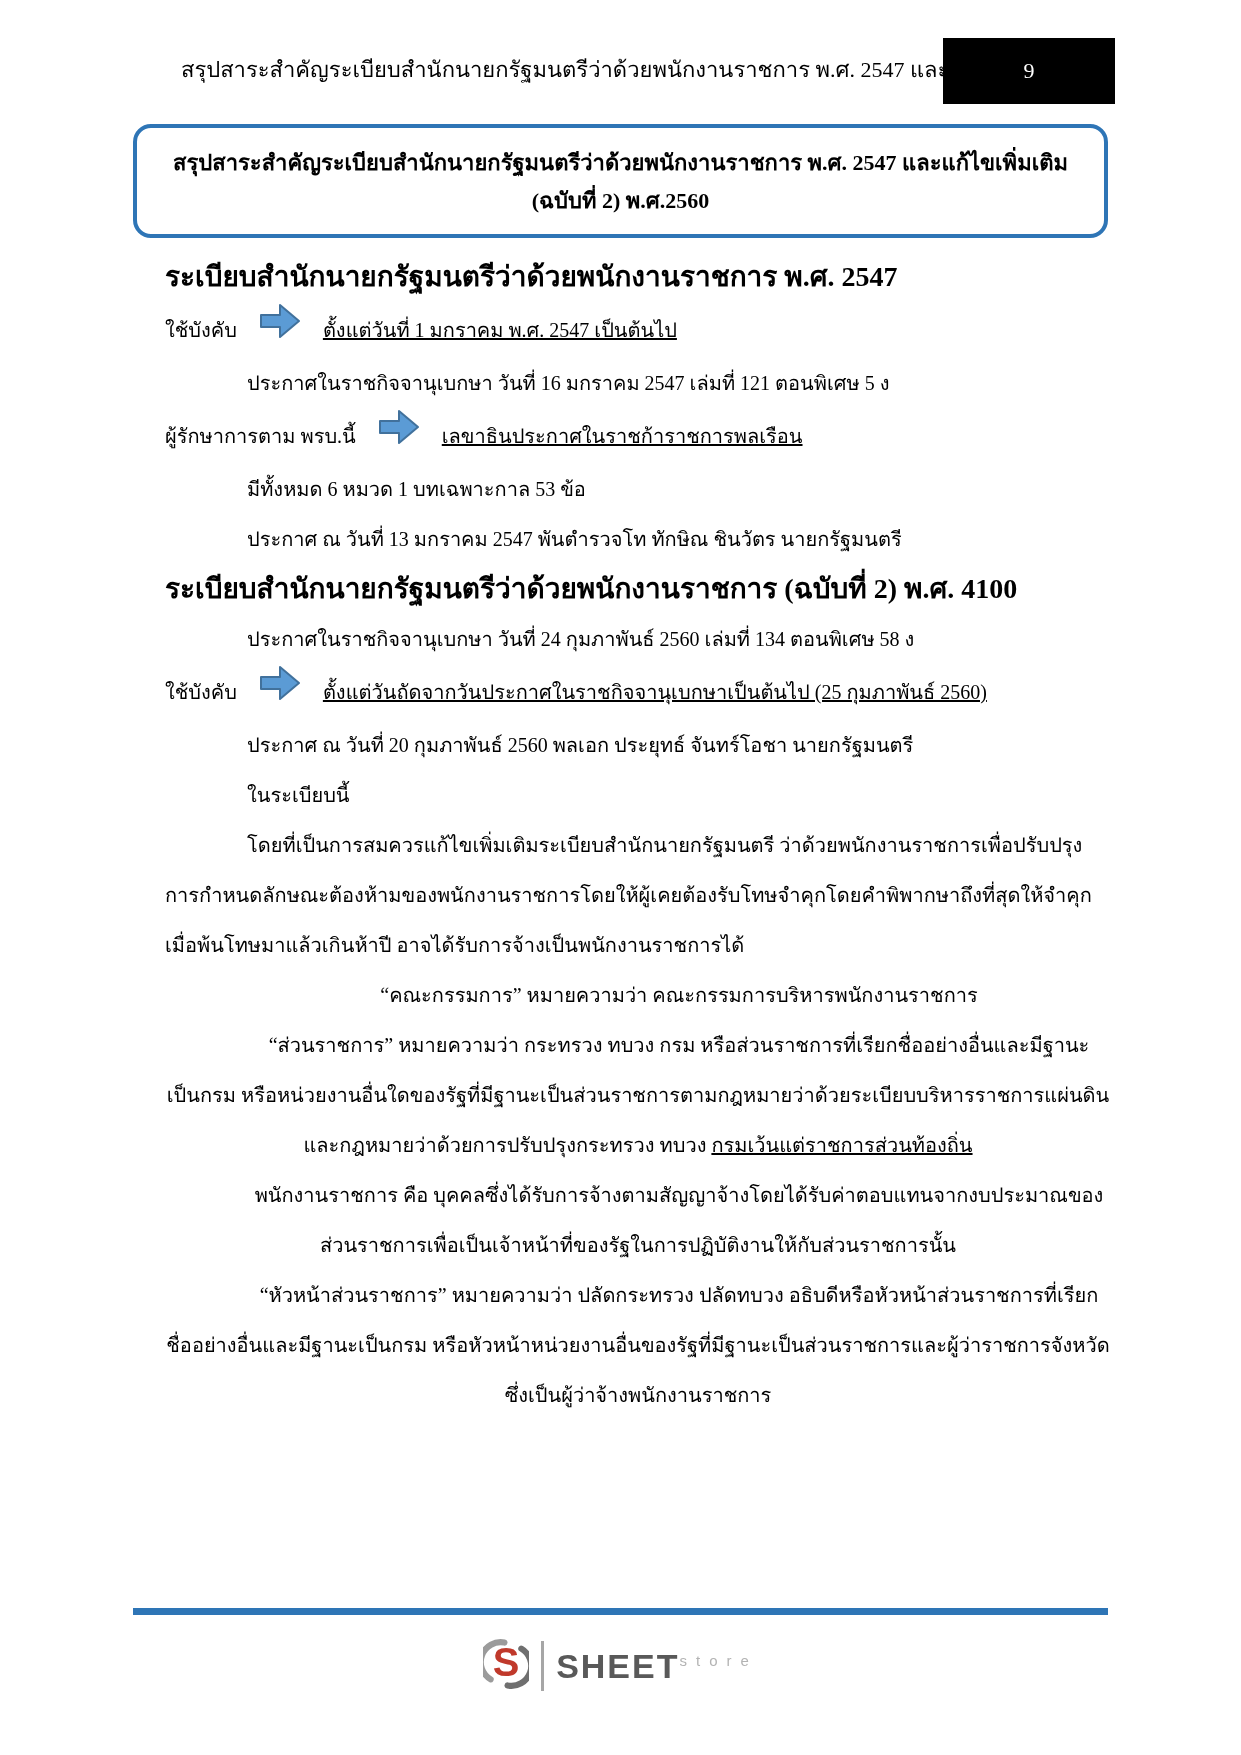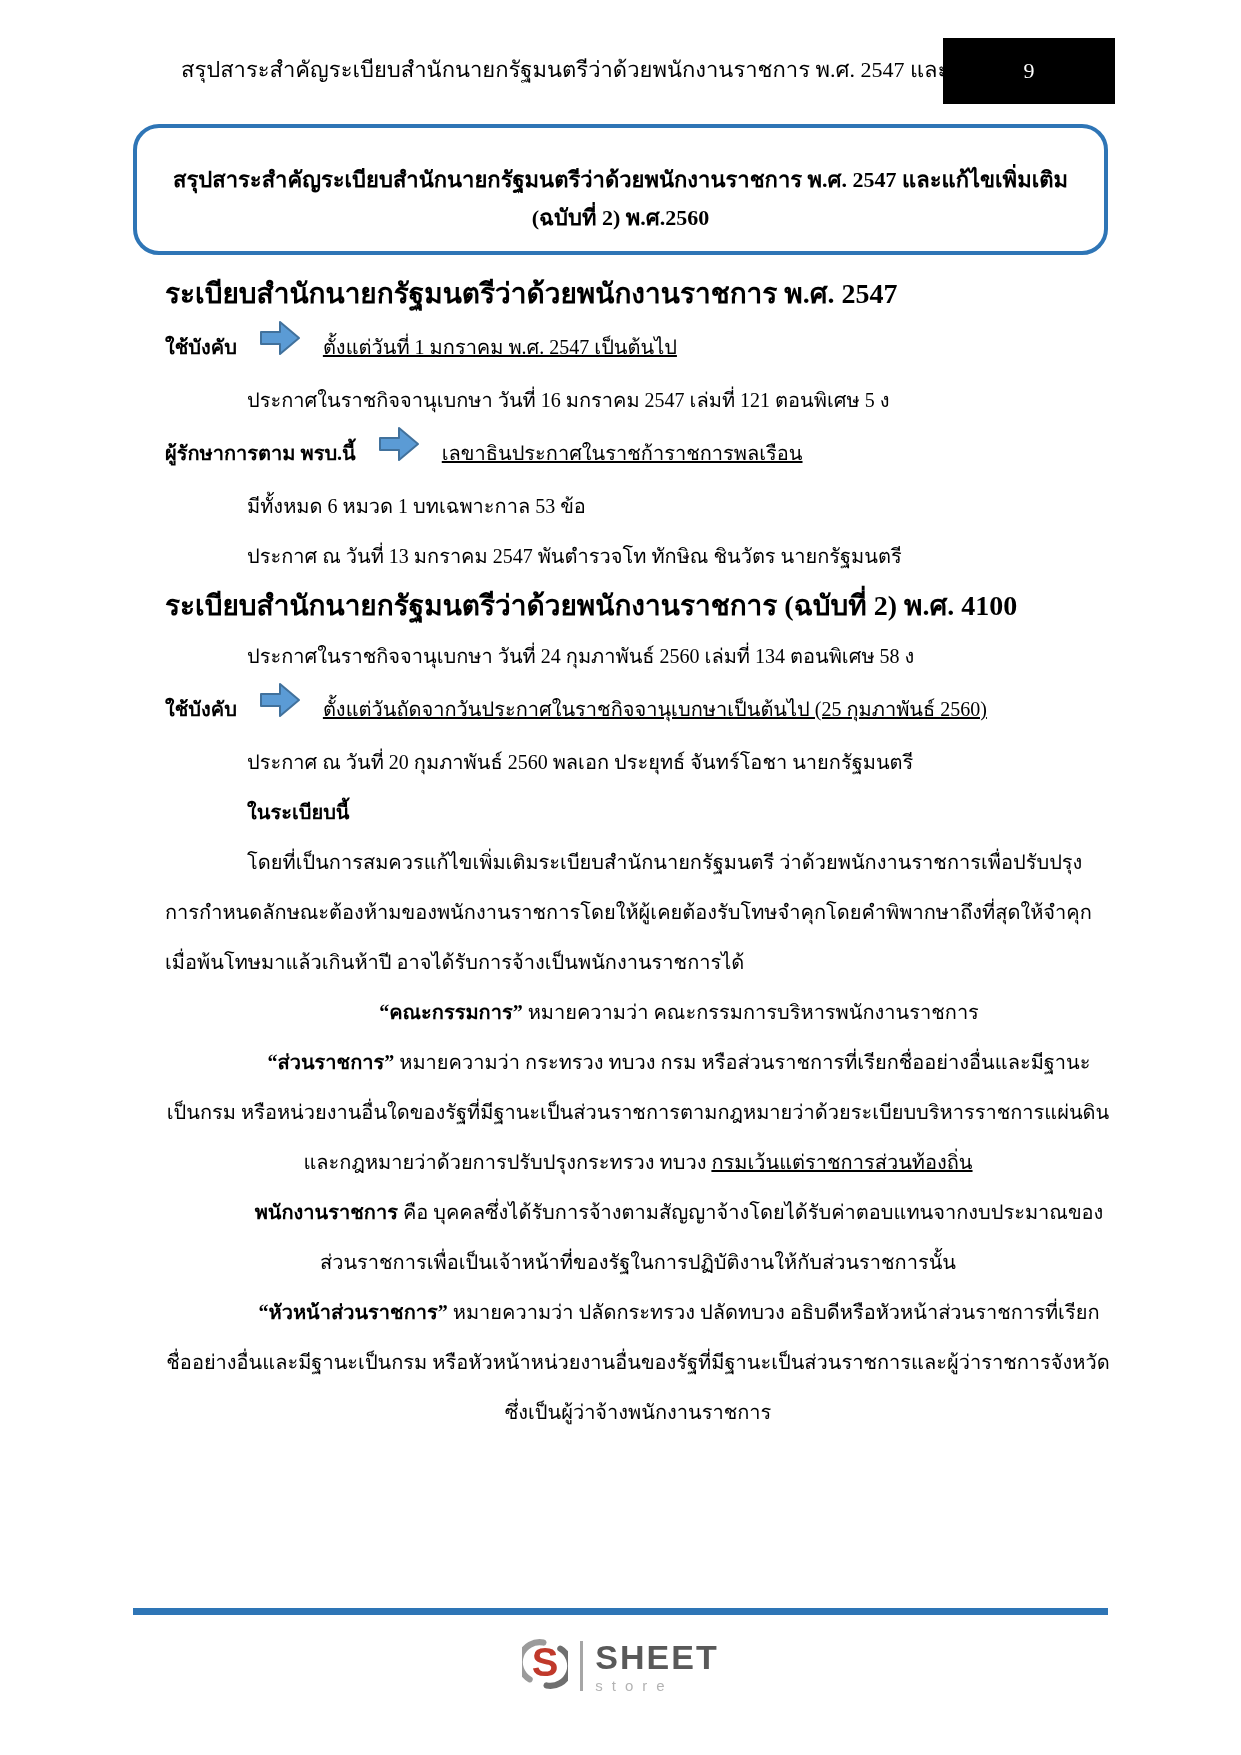--- a/index.html
+++ b/index.html
@@ -46,35 +46,35 @@
     color:#ffffff;
     display:flex;
     align-items:center;
     justify-content:center;
     font-size:22px;
   }
   
   .title-box{
     margin:16px 133px 0 133px;
     border:4px solid var(--accent_blue);
-    border-radius:26px;
-    padding:33px 24px 14px 24px;
+    border-radius:18px;
+    padding:16px 24px 14px 24px;
     text-align:center;
     font-weight:bold;
     font-size:22px;
     line-height:38px;
   }
   
   .content{
     margin:14px 130px 0 165px;
     font-size:20px;
     line-height:50px;
   }
   .content p{margin:0;}
-  .bold{font-weight:bold;}
+  .bold{font-weight:normal;}
   .heading{font-weight:bold;font-size:28px;}
   .pad-indent{padding-left:82px;}
   .first-indent{text-indent:82px;}
   .def{margin-bottom:6px;text-align:center;}
   .underline{text-decoration:underline;}
   .arrow-row{
     display:flex;
     align-items:center;
     gap:22px;
   }
@@ -99,21 +99,21 @@
     display:flex;
     align-items:center;
     justify-content:center;
     gap:12px;
   }
   .logo-divider{
     width:3px;
     height:50px;
     background:#a6a6a6;
   }
-  .logo-text{display:flex;flex-direction:column;line-height:1;}
+  .logo-text{display:flex;flex-direction:row;line-height:1;}
   .logo-brand{
     font-family:"Liberation Sans","DejaVu Sans",sans-serif;
     font-weight:bold;
     font-size:34px;
     color:var(--logo_gray);
     letter-spacing:2px;
   }
   .logo-sub{
     font-family:"Liberation Sans","DejaVu Sans",sans-serif;
     font-size:15px;

